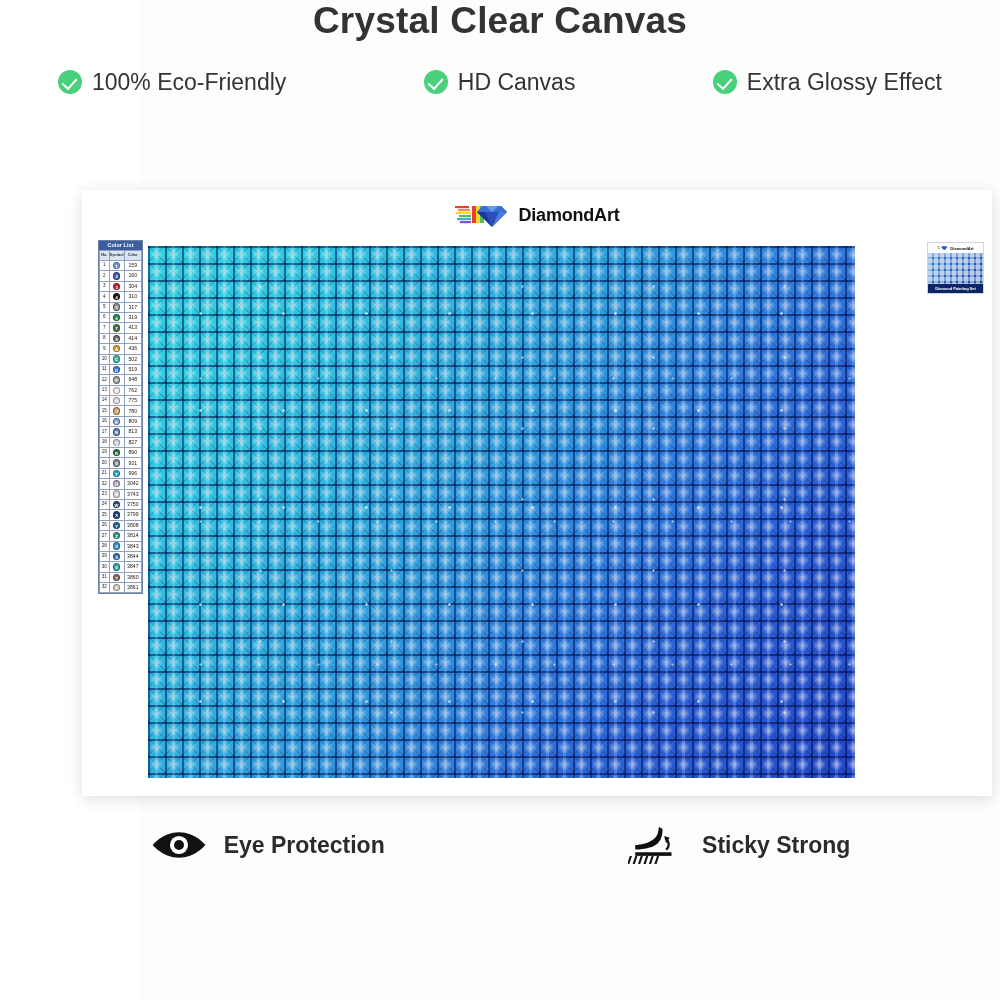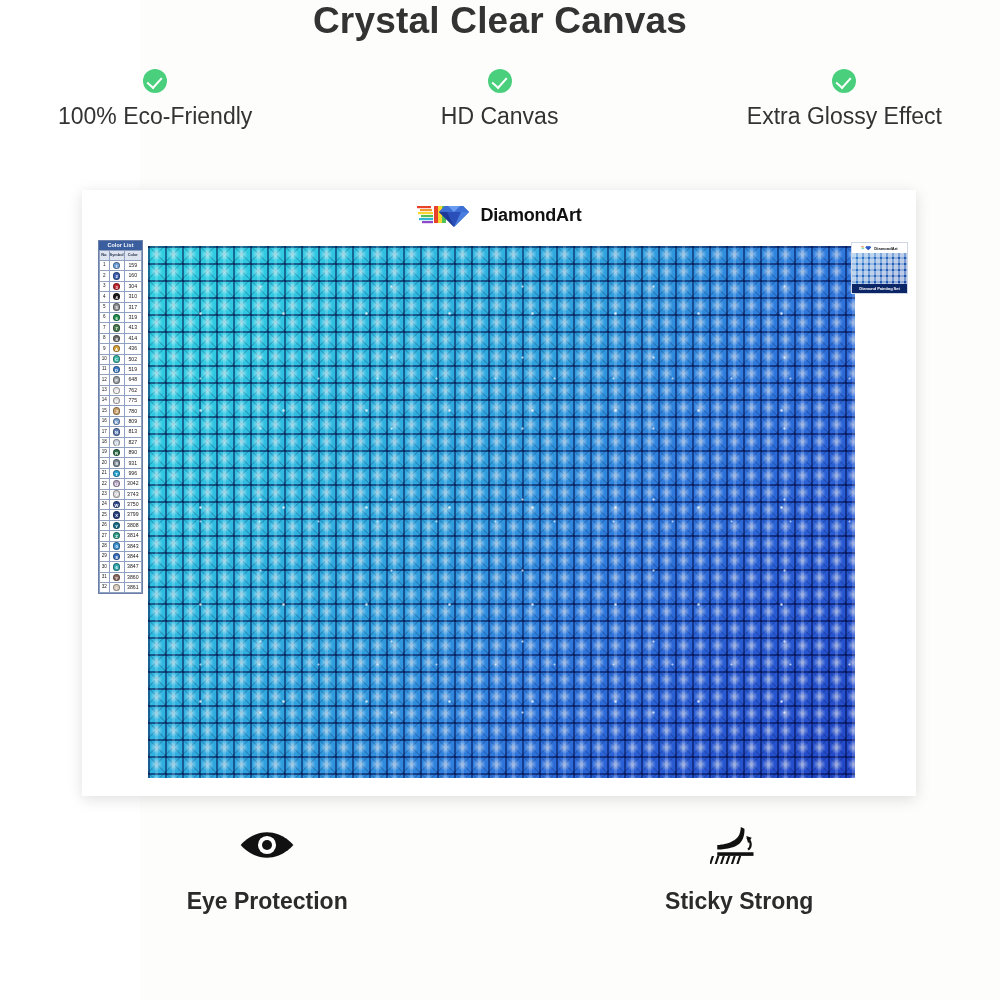--- a/index.html
+++ b/index.html
@@ -34,21 +34,20 @@
   .checks {
     display: flex;
     align-items: center;
     justify-content: space-between;
     padding: 26px 58px 0 58px;
   }
   .check-item {
     display: flex;
     align-items: center;
     gap: 10px;
-    flex-direction: column;
   }
   .check-icon {
     width: 24px;
     height: 24px;
     flex: 0 0 24px;
     border-radius: 50%;
     background: #4ad07d;
     position: relative;
   }
   .check-icon::after {
@@ -65,21 +64,21 @@
   .check-label {
     font-size: 23px;
     color: #333333;
   }
 
   
   .canvas-card {
     position: absolute;
     left: 82px;
     top: 190px;
-    width: 834px;
+    width: 910px;
     height: 606px;
     background: #ffffff;
     box-shadow: 0 3px 14px rgba(0,0,0,0.13);
   }
 
   .brand {
     position: absolute;
     left: 0;
     top: 12px;
     width: 100%;
@@ -264,21 +263,20 @@
     left: 0;
     top: 818px;
     width: 1000px;
     display: flex;
     align-items: flex-start;
     justify-content: space-around;
     padding: 0 28px;
   }
   .benefit {
     display: flex;
-    flex-direction: column;
     align-items: center;
     gap: 16px;
   }
   .benefit-icon { width: 58px; height: 54px; display: block; }
   .benefit-label {
     font-size: 23px;
     font-weight: bold;
     color: #2b2b2b;
     white-space: nowrap;
   }

